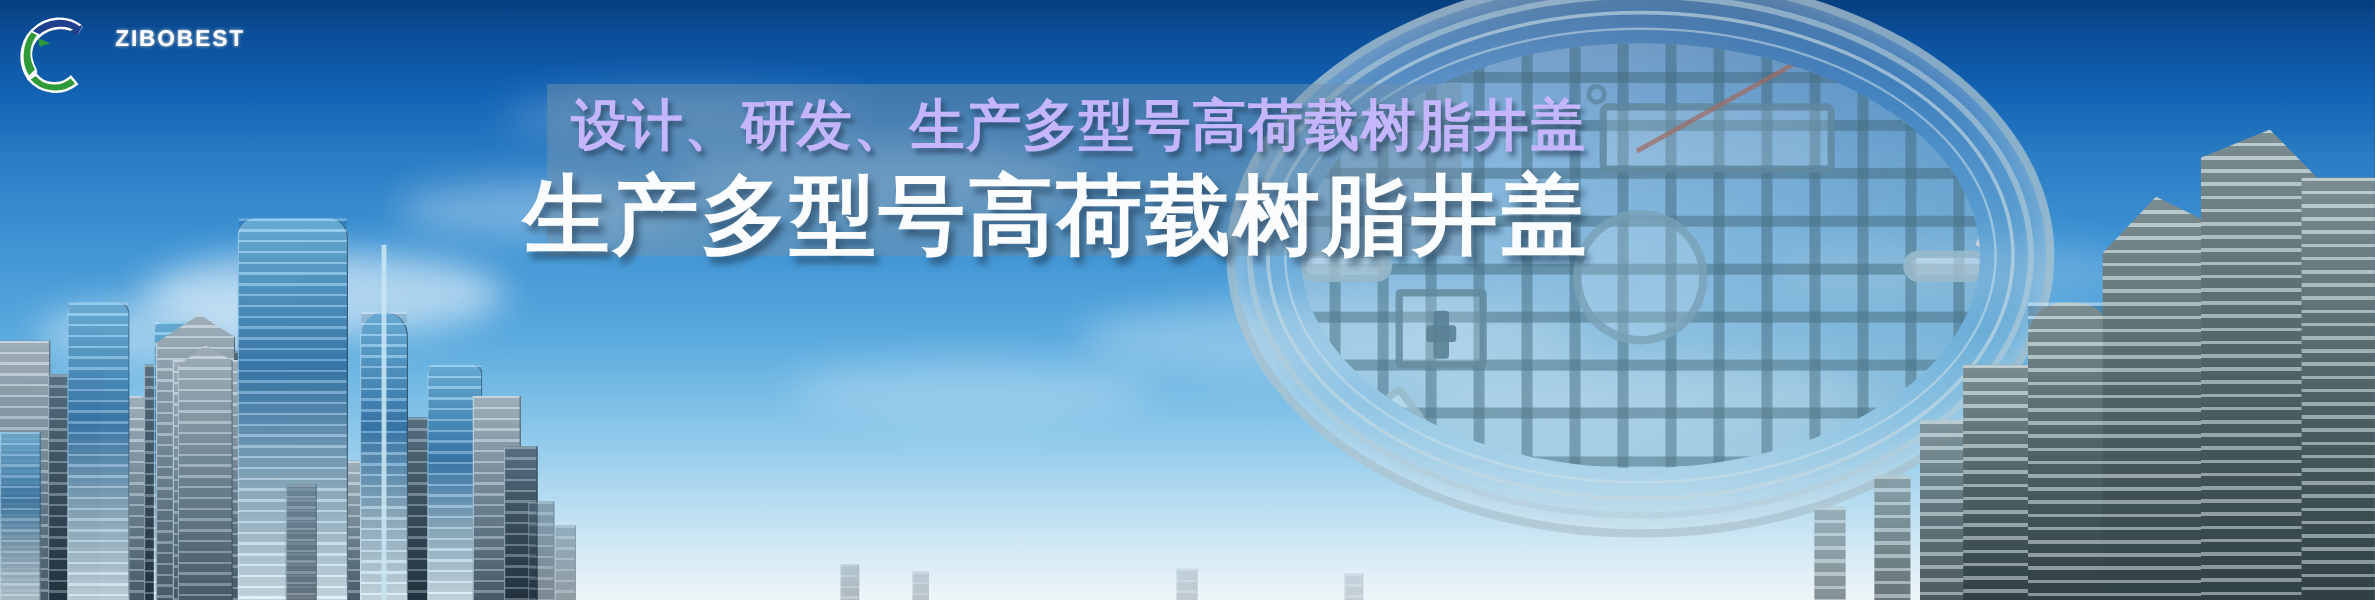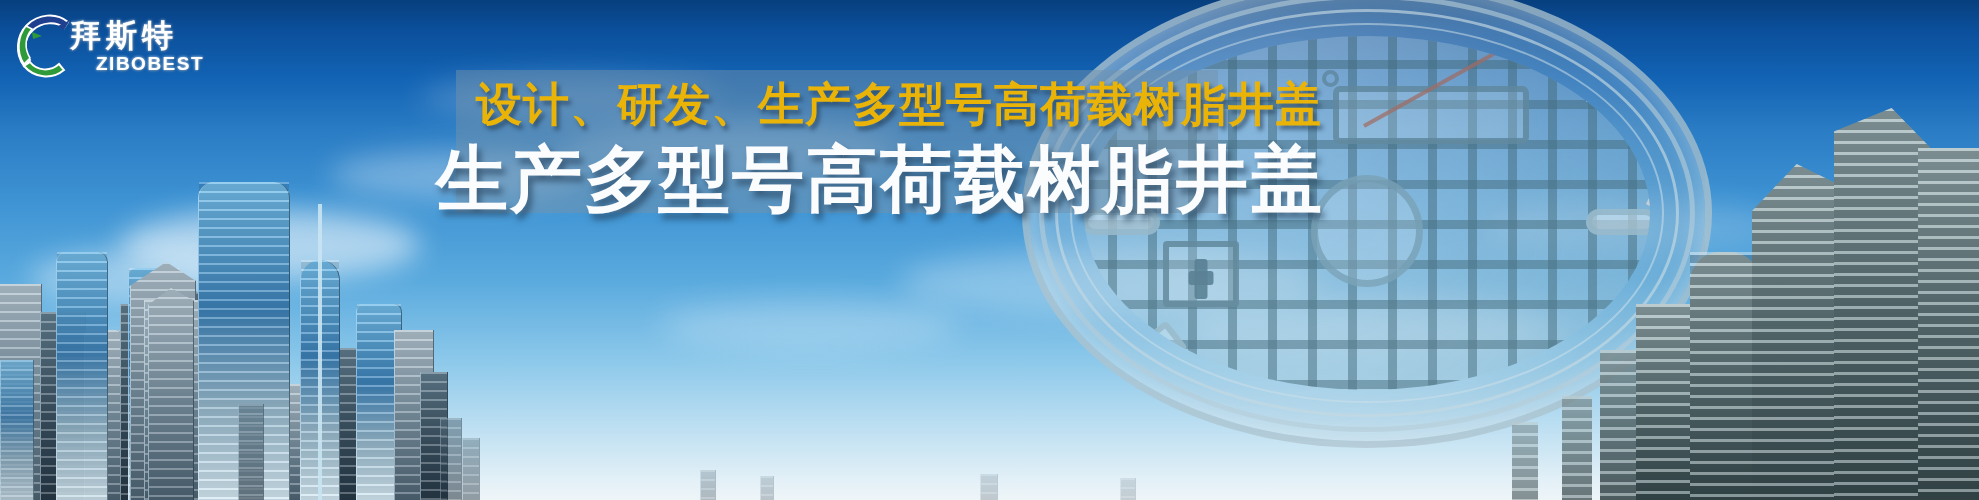--- a/index.html
+++ b/index.html
@@ -177,21 +177,21 @@
   
   .overlay-box {
     position:absolute; left:456px; top:70px; width:762px; height:143px;
     background:rgba(118,146,170,0.48);
     backdrop-filter:blur(0.5px);
   }
   .headline-wrap { position:absolute; left:456px; top:70px; width:1300px; height:160px; }
   .line1 {
     position:absolute; left:20px; top:4px;
     font-size:46px; font-weight:bold; letter-spacing:1px;
-    color:#eab308; white-space:nowrap;
+    color:#c4b5fd; white-space:nowrap;
     text-shadow:3px 4px 4px rgba(30,55,80,0.62);
   }
   .line2 {
     position:absolute; left:-20px; top:62px;
     font-size:72px; font-weight:bold; letter-spacing:2px;
     color:#fbfcfd; white-space:nowrap;
     text-shadow:4px 6px 6px rgba(30,55,80,0.6);
   }
 
   
@@ -315,18 +315,17 @@
 
   <div class="logo">
     <svg class="logo-c" viewBox="0 0 72 72">
       <path d="M56 12 C44 2 26 4 15 15 C4 26 3 44 12 56 L18 50 C11 41 12 28 21 20 C30 12 44 11 52 18 Z" fill="#1f3f8f" stroke="#ffffff" stroke-width="2"></path>
       <path d="M12 56 C22 68 40 70 52 60 L47 54 C38 62 25 61 18 52 Z" fill="#2f9a3a" stroke="#ffffff" stroke-width="2"></path>
       <path d="M14 16 C6 26 4 42 12 54 L18 48 C12 38 13 27 20 19 Z" fill="#2f9a3a" stroke="#ffffff" stroke-width="1.5"></path>
       <path d="M20 22 L30 26 L21 29 Z" fill="#2f9a3a"></path>
       <path d="M46 16 L58 10 L52 20 Z" fill="#1f3f8f"></path>
     </svg>
     <div class="logo-text">
-      <div class="logo-cn">拜斯特</div>
       <div class="logo-en">ZIBOBEST</div>
     </div>
   </div>
 
 </div>
 
 </body></html>

